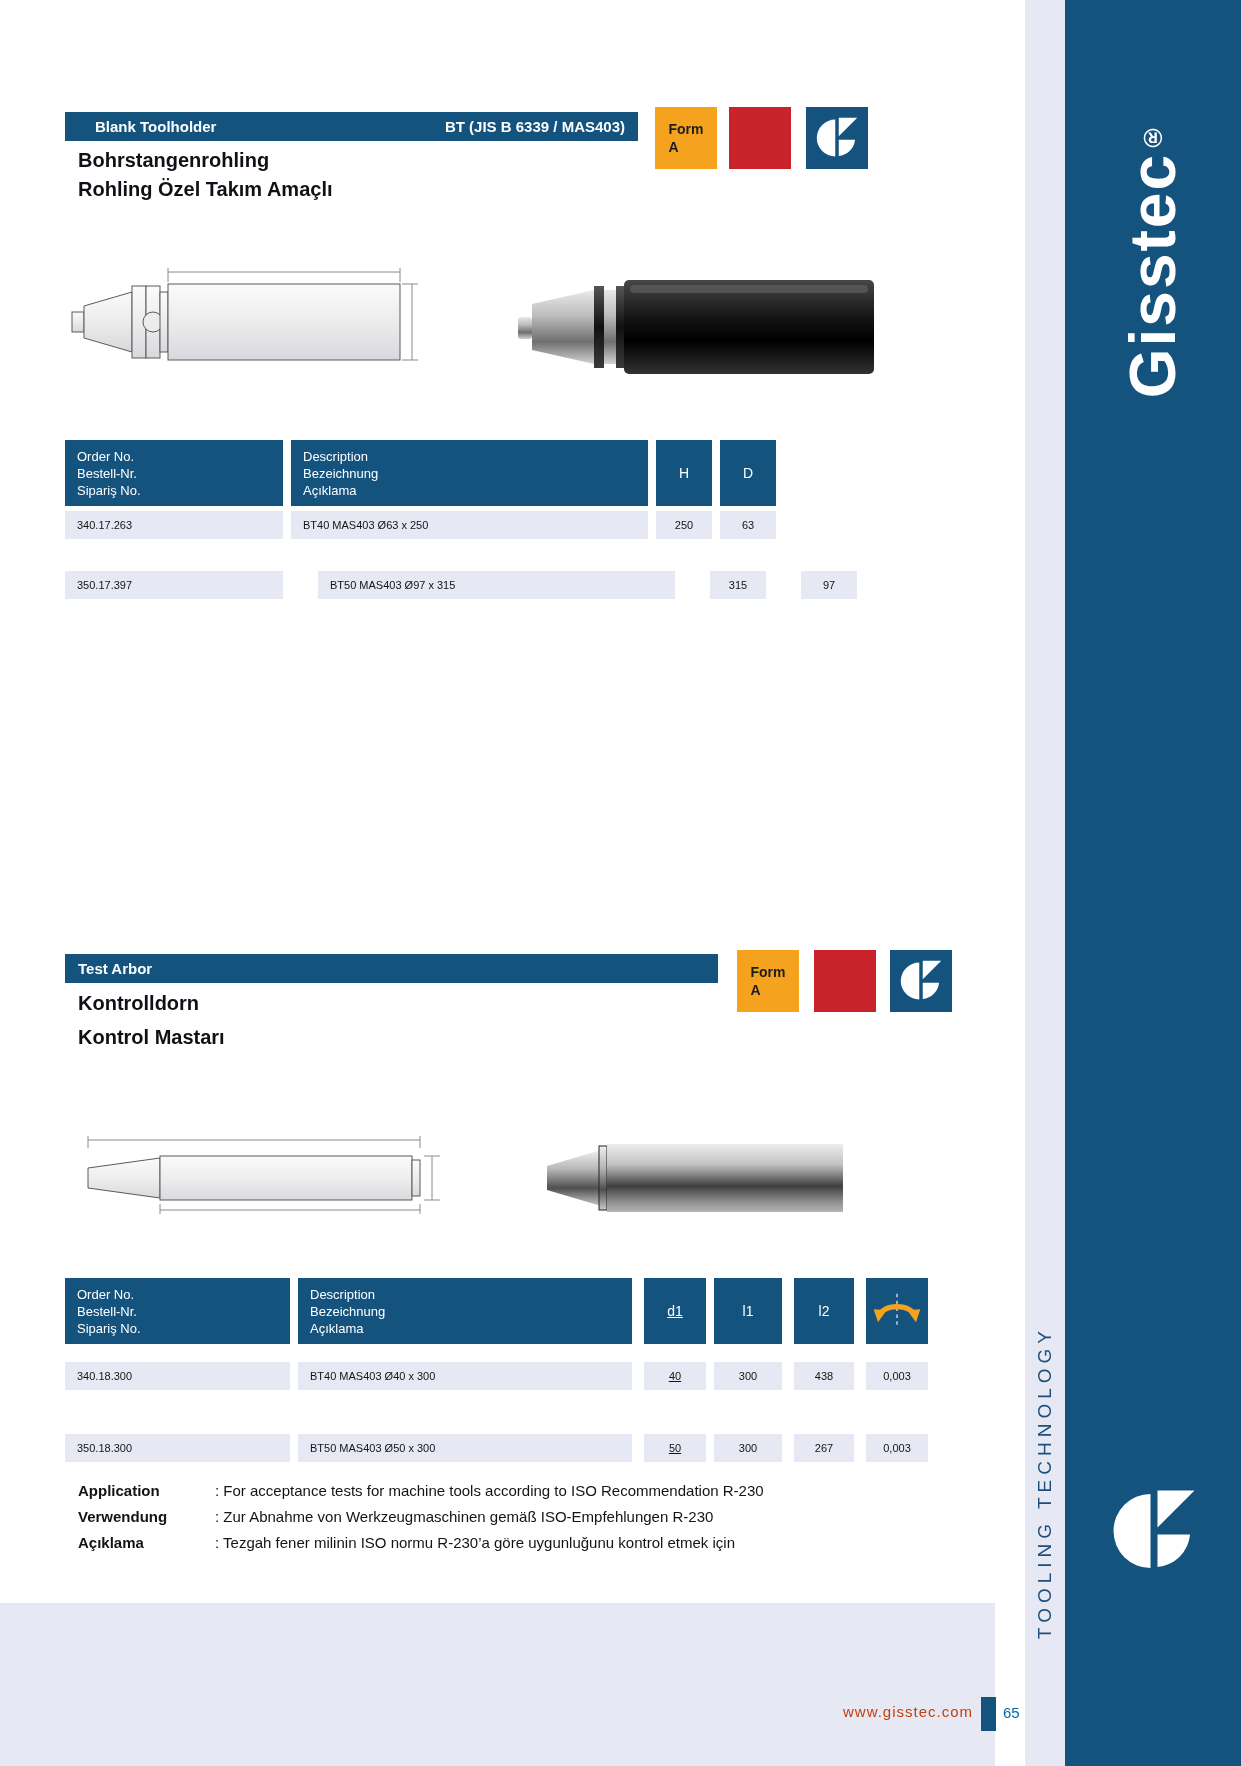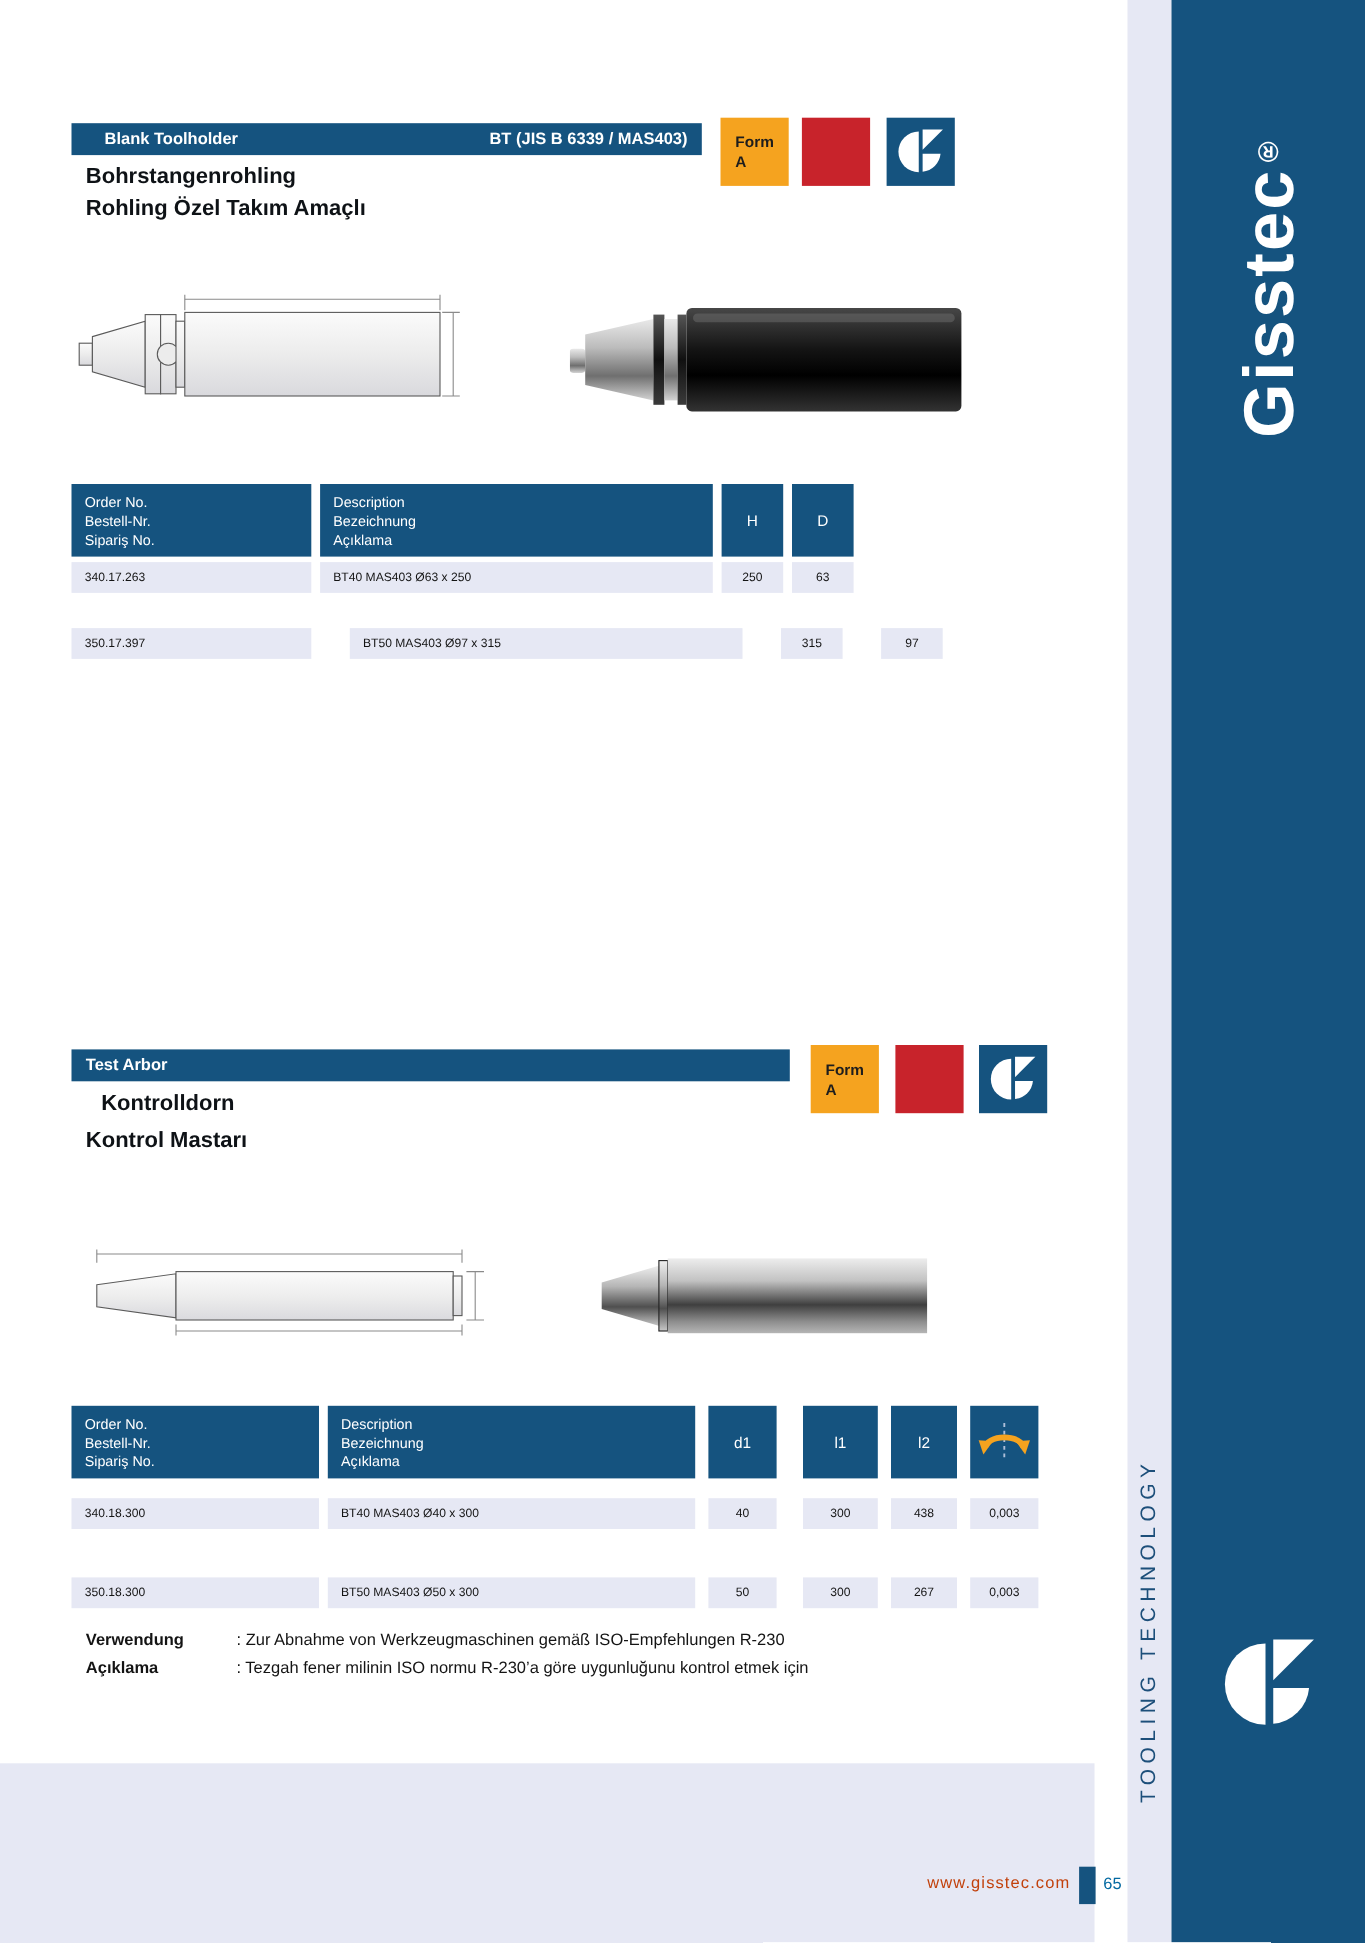--- a/index.html
+++ b/index.html
@@ -41,21 +41,21 @@
   .td{background:var(--lav);height:28px;line-height:28px;font-size:11px;box-sizing:border-box;padding-left:12px;white-space:nowrap;overflow:hidden;}
   .td.cen{text-align:center;padding:0;}
   
   .t1c1{width:218px;margin-right:8px;}
   .t1c2{width:357px;margin-right:8px;}
   .t1c3{width:56px;margin-right:8px;}
   .t1c4{width:56px;}
   
   .t2c1{width:225px;margin-right:8px;}
   .t2c2{width:334px;margin-right:12px;}
-  .t2c3{width:62px;margin-right:24px;}
+  .t2c3{width:62px;margin-right:8px;text-decoration:underline;}
   .t2c4{width:68px;margin-right:12px;}
   .t2c5{width:60px;margin-right:12px;}
   .t2c6{width:62px;}
   .runout-cell svg{width:52px;height:38px;}
 
   
   .app{position:absolute;left:78px;top:1478px;font-size:15px;}
   .app .line{display:flex;line-height:26px;}
   .app .lbl{width:137px;font-weight:bold;flex:0 0 auto;}
   .app .txt{white-space:nowrap;}
@@ -201,21 +201,21 @@
   </div>
   <div class="chip red" style="left:814px;top:950px;"></div>
   <div class="chip logo" style="left:890px;top:950px;">
     <svg viewBox="0 0 100 100">
       <path d="M46,8 A42 42 0 0 0 46,92 Z" fill="#fff"></path>
       <path d="M54,4 L96,4 L54,46 Z" fill="#fff"></path>
       <path d="M54,54 L91,54 A41 41 0 0 1 54,91 Z" fill="#fff"></path>
     </svg>
   </div>
 
-  <div class="subtitle" style="left:92px;top:992px;">Kontrolldorn</div>
+  <div class="subtitle" style="left:78px;top:992px;">Kontrolldorn</div>
   <div class="subtitle" style="left:78px;top:1026px;">Kontrol Mastarı</div>
 
   <div class="drawing" style="left:68px;top:1134px;width:420px;height:82px;">
     <svg viewBox="0 0 420 82" width="420" height="82">
       <defs>
         <linearGradient id="lf2" x1="0" y1="0" x2="0" y2="1">
           <stop offset="0" stop-color="#fbfbfb"></stop>
             <stop offset="0.55" stop-color="#ececec"></stop>
             <stop offset="1" stop-color="#dadade"></stop>
         </linearGradient>
@@ -300,20 +300,24 @@
       <div class="td t2c2">BT50 MAS403 Ø50 x 300</div>
       <div class="td t2c3 cen">50</div>
       <div class="td t2c4 cen">300</div>
       <div class="td t2c5 cen">267</div>
       <div class="td t2c6 cen">0,003</div>
     </div>
   </div>
 
   <div class="app">
     <div class="line">
+      <span class="lbl">Application</span>
+      <span class="txt">: For acceptance tests for machine tools according to ISO Recommendation R-230</span>
+    </div>
+    <div class="line">
       <span class="lbl">Verwendung</span>
       <span class="txt">: Zur Abnahme von Werkzeugmaschinen gemäß ISO-Empfehlungen R-230</span>
     </div>
     <div class="line">
       <span class="lbl">Açıklama</span>
       <span class="txt">: Tezgah fener milinin ISO normu R-230’a göre uygunluğunu kontrol etmek için</span>
     </div>
   </div>
 
   <div class="footer-box"></div>

